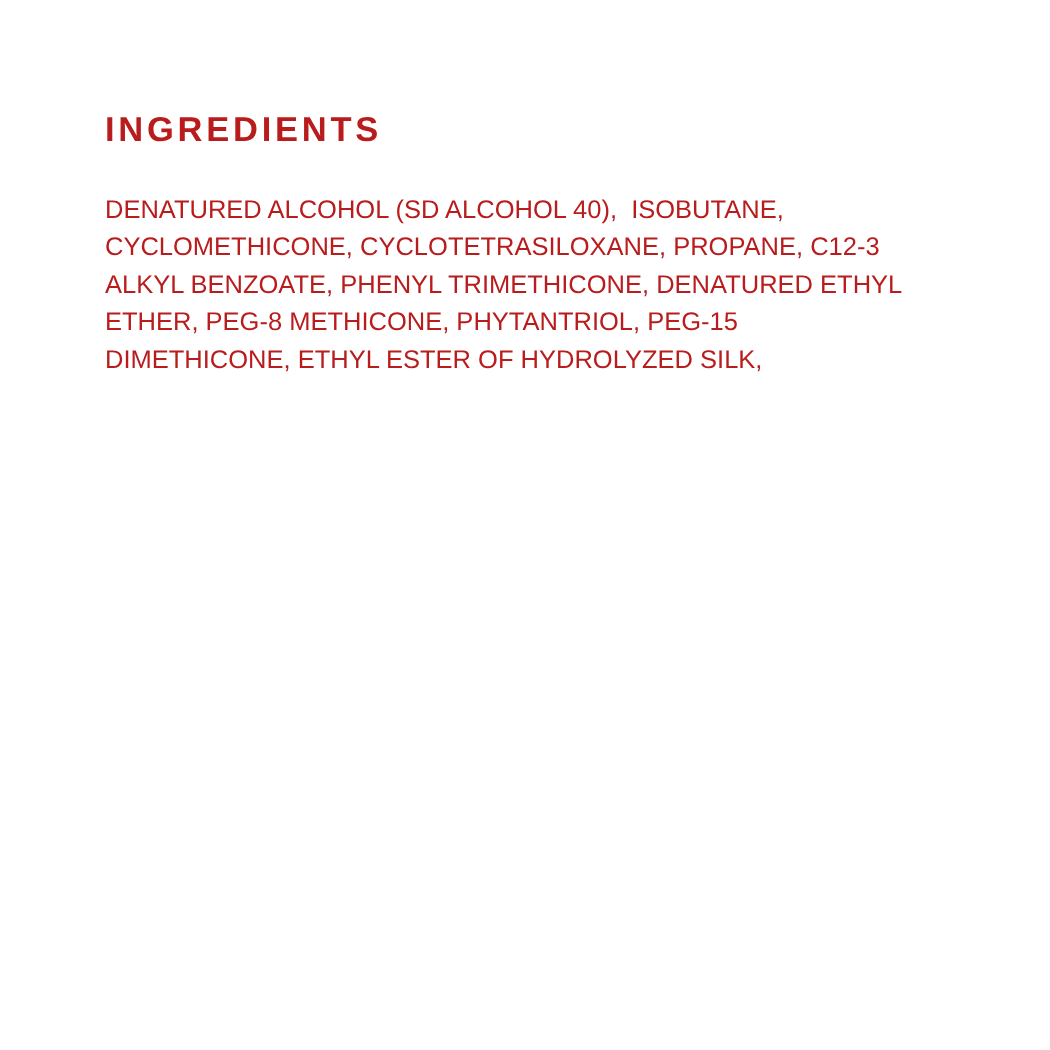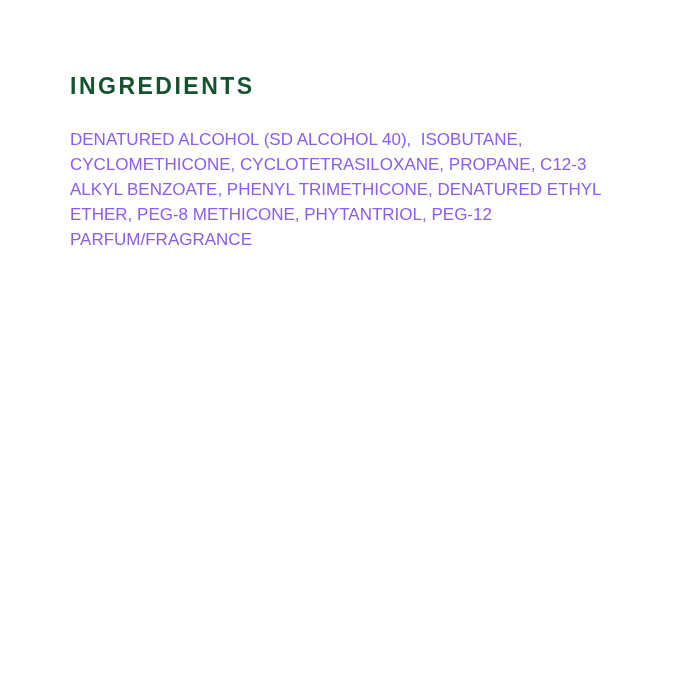--- a/index.html
+++ b/index.html
@@ -16,42 +16,42 @@
     overflow: hidden;
   }
   .heading {
     position: absolute;
     left: 70px;
     top: 73px;
     margin: 0;
     font-size: 23px;
     font-weight: 700;
     letter-spacing: 2.5px;
-    color: #14532d;
+    color: #b91c1c;
   }
   .ingredients-body {
     position: absolute;
     left: 70px;
     top: 127px;
     width: 585px;
     font-size: 17px;
     line-height: 25px;
     font-weight: 400;
-    color: #8b5cf6;
+    color: #b91c1c;
   }
   .ingredient-line {
     white-space: pre-wrap;
   }
 </style>
 </head>
 <body>
 
 <div class="page">
   <h1 class="heading">INGREDIENTS</h1>
 
   <div class="ingredients-body">
     <div class="ingredient-line">DENATURED ALCOHOL (SD ALCOHOL 40),  ISOBUTANE,</div>
     <div class="ingredient-line">CYCLOMETHICONE, CYCLOTETRASILOXANE, PROPANE, C12-3</div>
     <div class="ingredient-line">ALKYL BENZOATE, PHENYL TRIMETHICONE, DENATURED ETHYL</div>
-    <div class="ingredient-line">ETHER, PEG-8 METHICONE, PHYTANTRIOL, PEG-12</div>
-    <div class="ingredient-line">PARFUM/FRAGRANCE</div>
+    <div class="ingredient-line">ETHER, PEG-8 METHICONE, PHYTANTRIOL, PEG-15</div>
+    <div class="ingredient-line">DIMETHICONE, ETHYL ESTER OF HYDROLYZED SILK,</div>
   </div>
 </div>
 
 </body></html>

